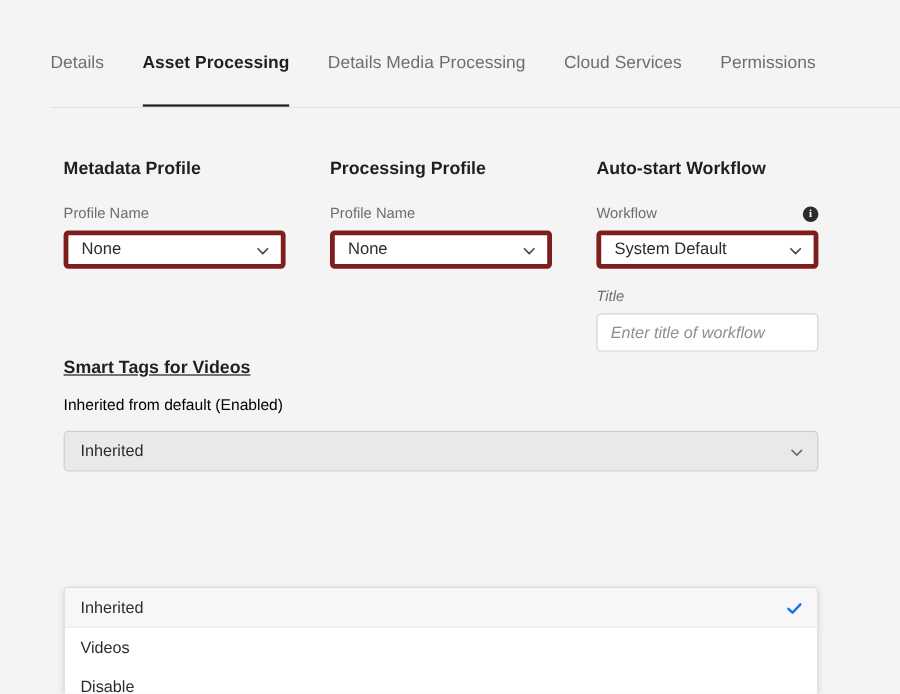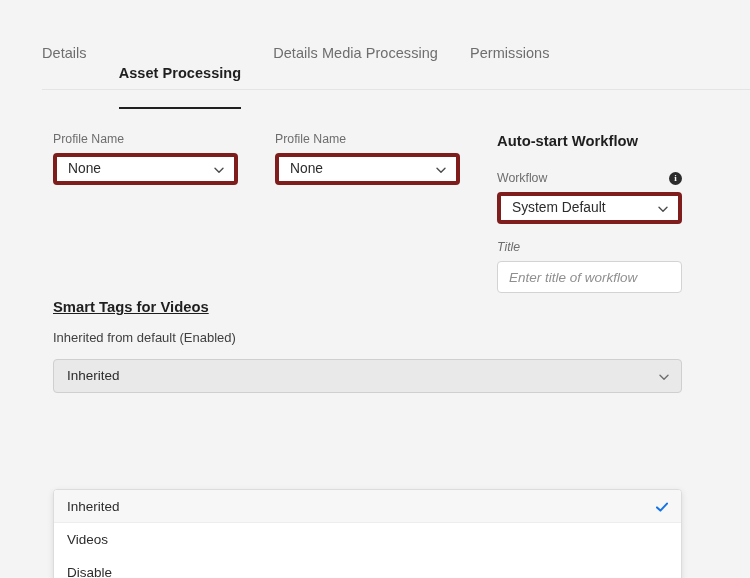--- a/index.html
+++ b/index.html
@@ -48,21 +48,20 @@
     margin-right: 32px;
     white-space: nowrap;
     line-height: 18px;
     cursor: pointer;
     letter-spacing: 0.05px;
   }
   .tab:last-child { margin-right: 0; }
   .tab.active {
     color: #1f1f1f;
     font-weight: bold;
-    margin-top: 20px;
   }
   .tab.active .tab-underline {
     position: absolute;
     left: 0;
     right: 0;
     top: 43px;
     height: 2px;
     background: #1f1f1f;
   }
 
@@ -190,21 +189,21 @@
   .smart-title {
     font-size: 14.8px;
     font-weight: bold;
     color: #1f1f1f;
     line-height: 18px;
     margin: 0 0 14px 0;
     text-decoration: underline;
   }
   .smart-sub {
     font-size: 13px;
-    color: #404040;
+    color: #000000;
     line-height: 16px;
     margin: 0 0 13px 0;
   }
   .smart-select {
     position: relative;
     height: 34px;
     background: #e9e9e9;
     border: 1px solid #cfcfcf;
     border-radius: 4px;
     display: flex;
@@ -260,45 +259,50 @@
       <span>Details</span>
     </div>
     <div class="tab active">
       <span>Asset Processing</span>
       <span class="tab-underline"></span>
     </div>
     <div class="tab">
       <span>Details Media Processing</span>
     </div>
     <div class="tab">
+      <span>Cloud Services</span>
+    </div>
+    <div class="tab">
       <span>Permissions</span>
     </div>
   </div>
   <div class="tabbar-divider"></div>
 </div>
 
 <div class="form-area">
 
   <div class="columns">
 
     <div class="col">
+      <div class="section-title">Metadata Profile</div>
       <div class="field-label-row">
         <span class="field-label">Profile Name</span>
       </div>
       <div class="select-field">
         <span class="select-value">None</span>
         <span class="chev">
           <svg viewBox="0 0 12 12" width="12" height="12">
               <path d="M2 4.3 L6 8.3 L10 4.3" fill="none" stroke="#4b4b4b" stroke-width="1.4" stroke-linecap="round" stroke-linejoin="round"></path>
             </svg>
         </span>
       </div>
     </div>
 
     <div class="col">
+      <div class="section-title">Processing Profile</div>
       <div class="field-label-row">
         <span class="field-label">Profile Name</span>
       </div>
       <div class="select-field">
         <span class="select-value">None</span>
         <span class="chev">
           <svg viewBox="0 0 12 12" width="12" height="12">
               <path d="M2 4.3 L6 8.3 L10 4.3" fill="none" stroke="#4b4b4b" stroke-width="1.4" stroke-linecap="round" stroke-linejoin="round"></path>
             </svg>
         </span>

